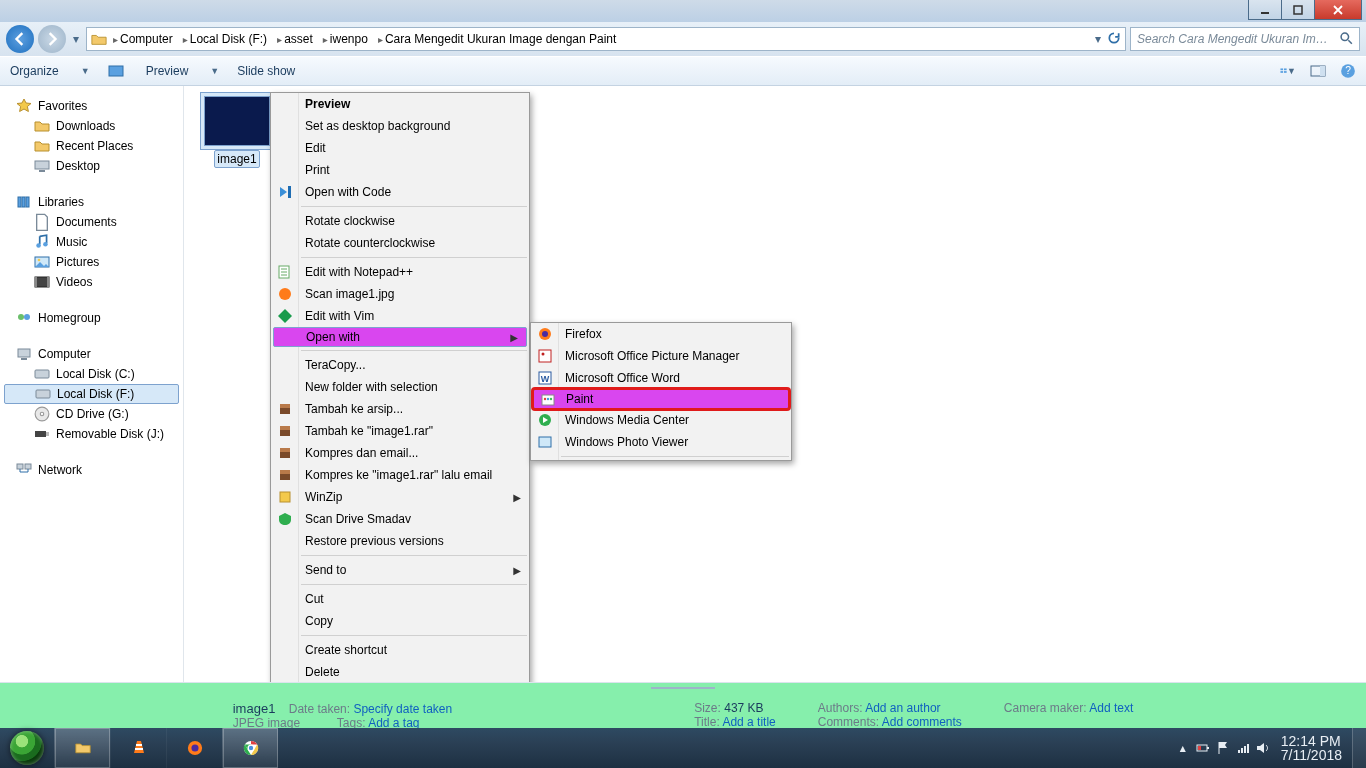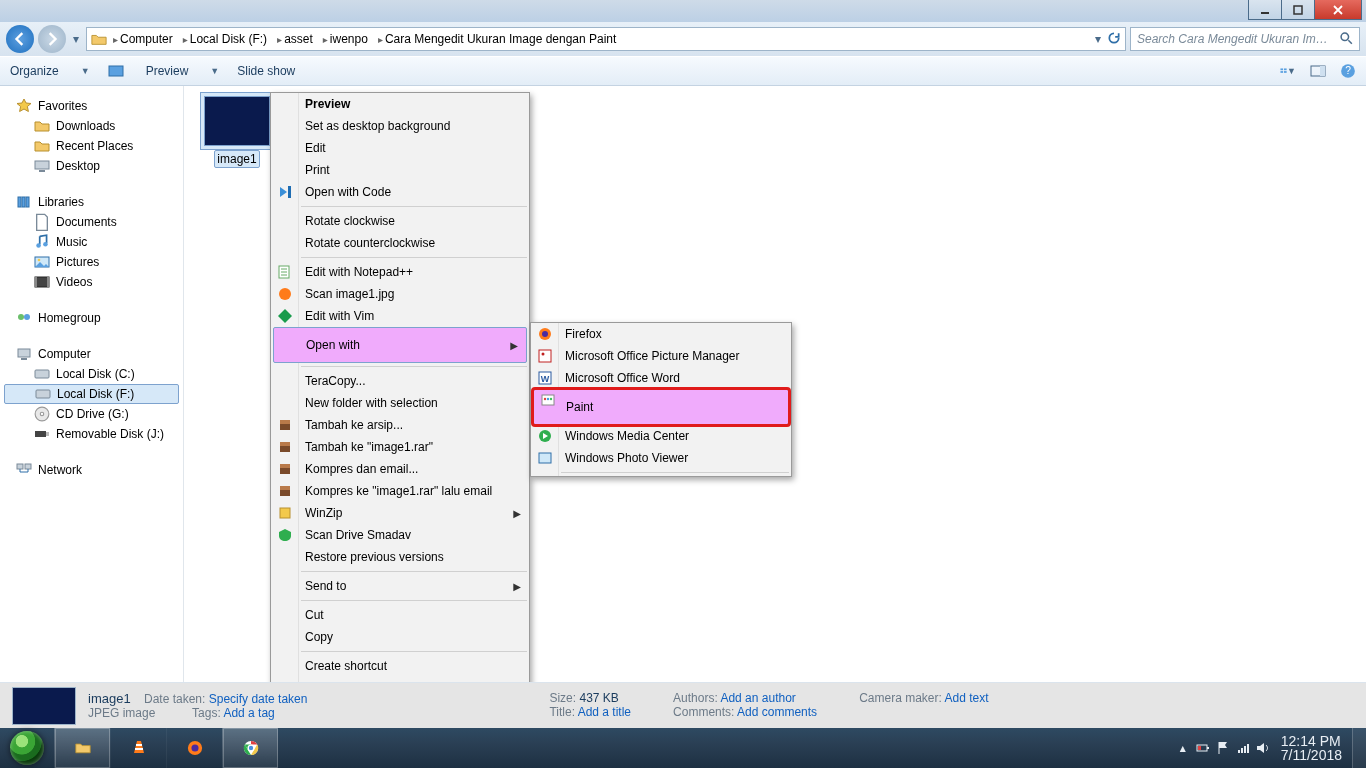--- a/index.html
+++ b/index.html
@@ -37,29 +37,29 @@
   .ic { width:16px; height:16px; display:inline-flex; align-items:center; justify-content:center; flex:0 0 auto;}
   .content { flex:1; position:relative; padding:10px;}
   .thumb { position:absolute; left:14px; top:10px; width:78px; text-align:center;}
   .thumb .tframe { width:66px; height:50px; border:1px solid #7da2ce; background:#0a1a4d; margin:0 auto 4px auto; box-shadow:0 0 0 3px #d6e8f8, 0 0 0 4px #7da2ce;}
   .thumb .tlabel { background:#d6e8f8; border:1px solid #7da2ce; border-radius:2px; padding:1px 2px; display:inline-block;}
   
   .ctx { position:absolute; background:#f2f2f2; border:1px solid #9a9a9a; box-shadow:2px 3px 6px rgba(0,0,0,.35); }
   .ctx .gut { position:absolute; left:0; top:0; bottom:0; width:28px; background:#f2f2f2; border-right:1px solid #e0e0e0;}
   .ctx .mi { position:relative; height:22px; display:flex; align-items:center; padding-left:34px; padding-right:24px; white-space:nowrap;}
   .ctx .mi.default { font-weight:600;}
-  .ctx .mi.hover { background:#f0abfc; border:1px solid #7da2ce; border-radius:2px; margin:0 2px; padding-left:32px; padding-right:22px; height:36px;}
+  .ctx .mi.hover { background:#d946ef; border:1px solid #7da2ce; border-radius:2px; margin:0 2px; padding-left:32px; padding-right:22px; height:20px;}
   .ctx .mi .mic { position:absolute; left:6px; width:16px; height:16px; top:3px;}
   .ctx .mi .arw { position:absolute; right:8px; font-size:10px; color:#333;}
   .ctx .sep { height:1px; background:#d0d0d0; margin:3px 2px 3px 30px;}
   .ctx1 { left:270px; top:92px; width:260px;}
   .ctx2 { left:530px; top:322px; width:262px;}
   .ctx2 .mi.box { outline:3px solid #e01b1b; outline-offset:-1px;}
   
-  .details { position:absolute; left:0; right:0; bottom:40px; height:46px; background:#e5e5e5; border-top:1px solid #dbe4ed; display:flex; align-items:center; padding:4px 12px; gap:12px;}
+  .details { position:absolute; left:0; right:0; bottom:40px; height:46px; background:#86efac; border-top:1px solid #dbe4ed; display:flex; align-items:center; padding:4px 12px; gap:12px;flex-direction:column;}
   .details .dthumb { width:64px; height:38px; background:#0a1a4d; border:1px solid #9db4c9;}
   .details .cols { display:flex; gap:42px; align-items:flex-start; font-size:12px;}
   .details .lab { color:#6c7a88; text-align:right; display:inline-block;}
   .details .val { color:#1a3b5d;}
   .details .link { color:#1060c0;}
   
   .taskbar { position:absolute; left:0; right:0; bottom:0; height:40px; background:linear-gradient(#2e4a62 0%, #2a3f54 40%, #1d3042 100%); display:flex; align-items:center;}
   .start { width:54px; height:40px; display:flex; align-items:center; justify-content:center;}
   .start .orb { width:34px; height:34px; border-radius:50%; background:radial-gradient(circle at 35% 30%, #9be27a 0 18%, #3aa535 20% 40%, #1a6b1e 42% 60%, #0a3a0c 62% 100%); box-shadow:0 0 6px rgba(0,0,0,.6), inset 0 0 4px rgba(255,255,255,.4); position:relative;}
   .tb-pins { display:flex; height:100%;}

